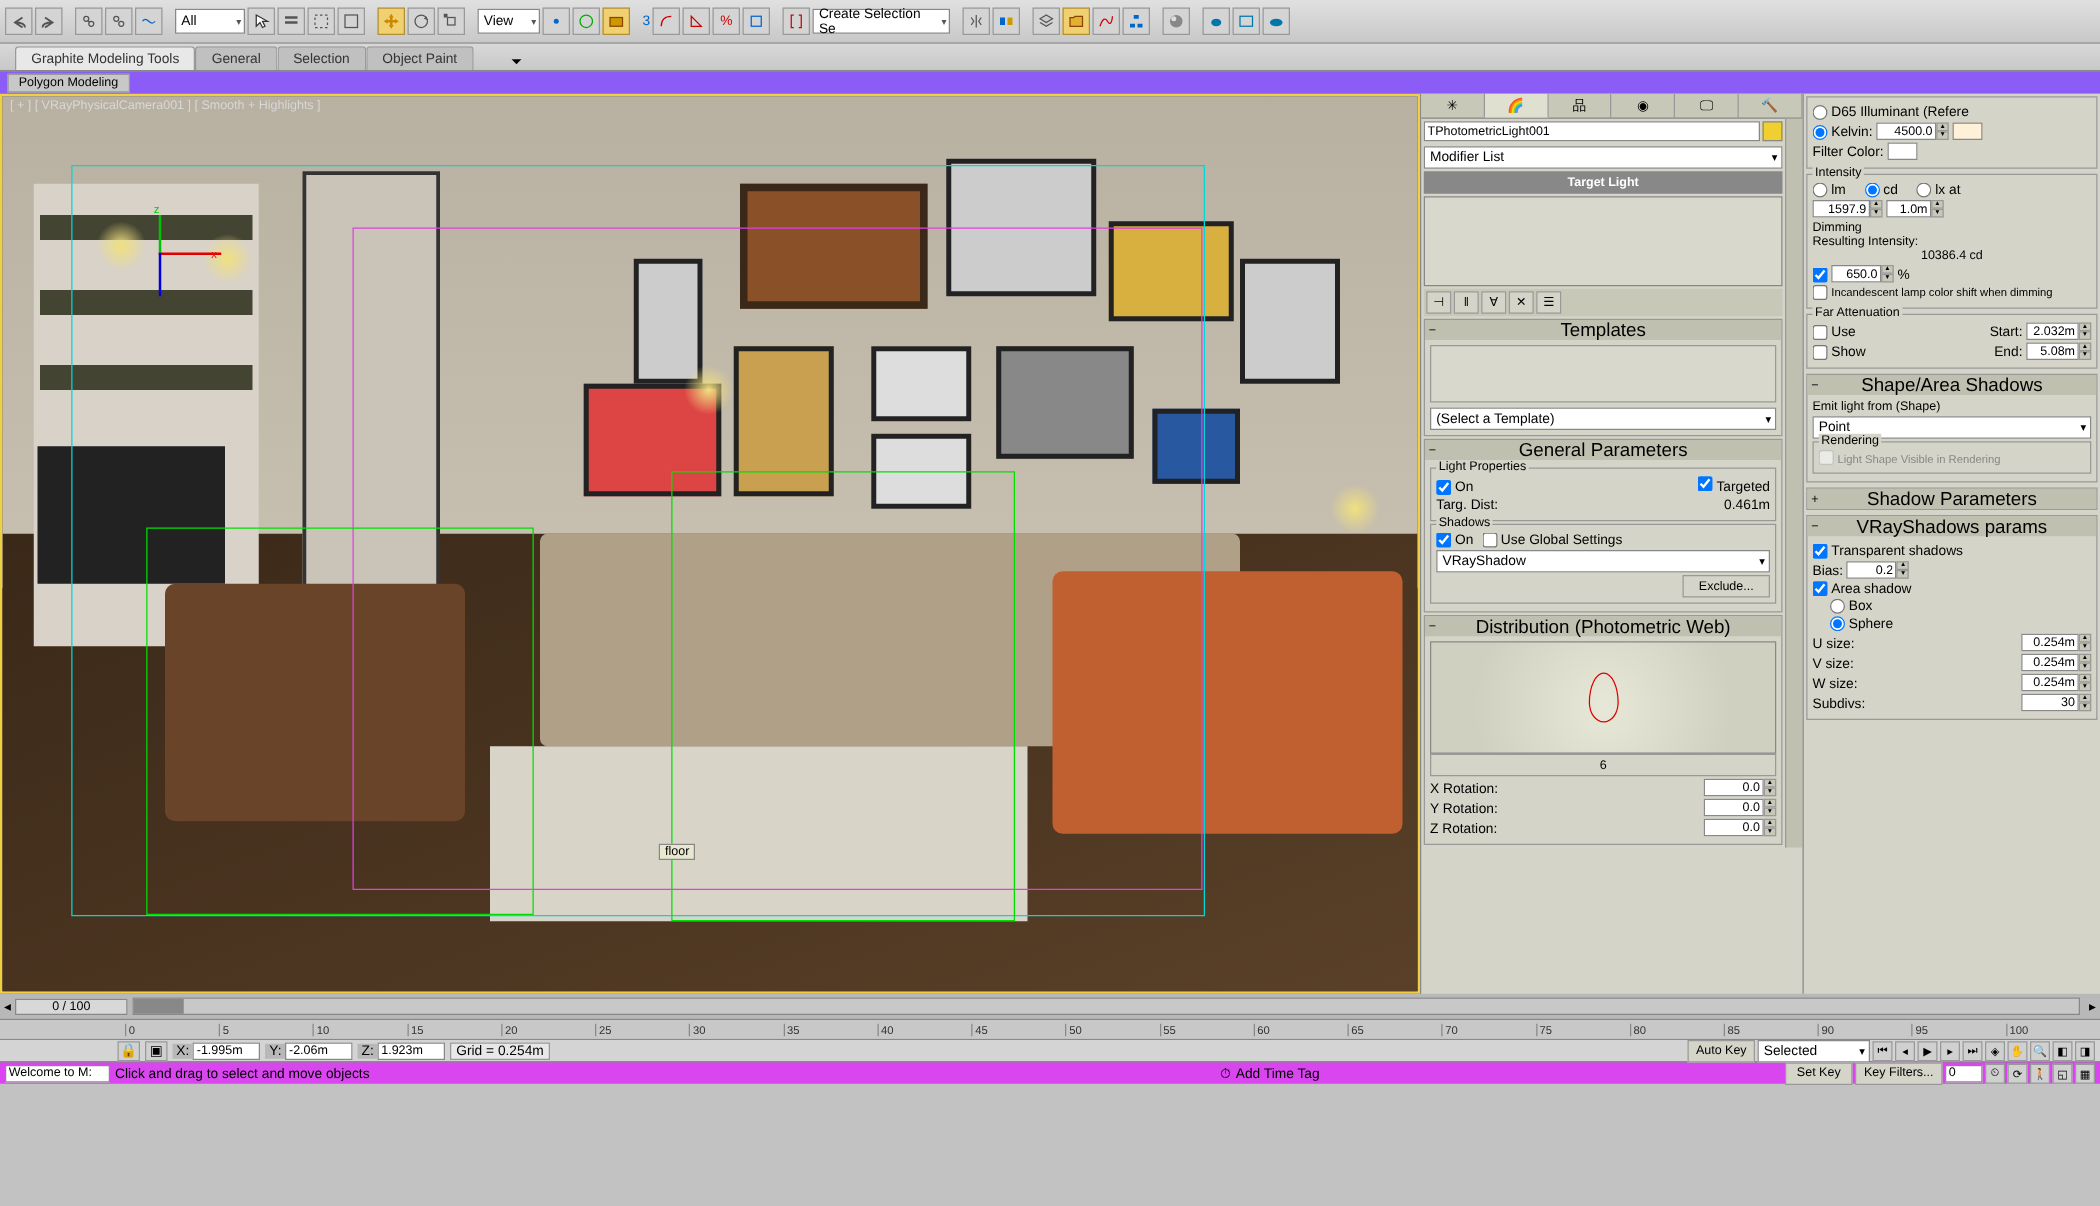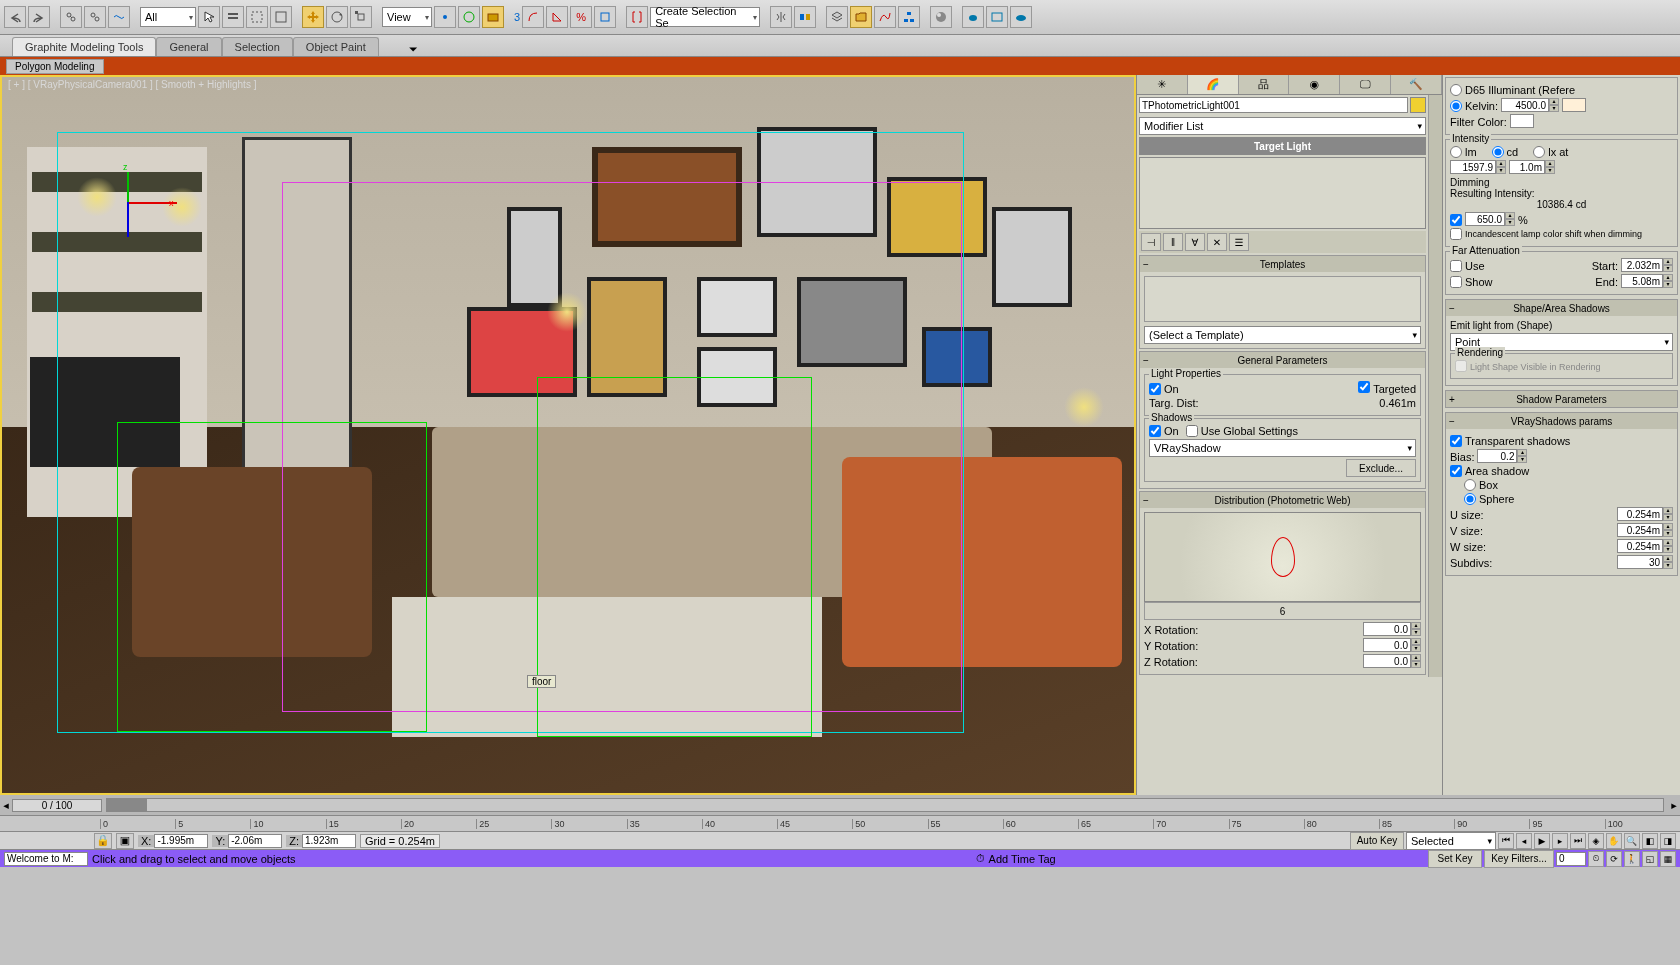--- a/index.html
+++ b/index.html
@@ -6,21 +6,21 @@
 body { background: #c2c2c2; overflow: hidden; width: 1680px; height: 965px; position: relative; }
 .toolbar-main { height: 35px; background: linear-gradient(#e0e0e0,#c8c8c8); border-bottom: 1px solid #888; display: flex; align-items: center; padding: 0 4px; gap: 2px; }
 .toolbar-main .btn { width: 22px; height: 22px; background: #d4d4d4; border: 1px solid #999; display: flex; align-items: center; justify-content: center; cursor: pointer; }
 .toolbar-main .btn.active { background: #f0d070; border-color: #b09030; }
 .toolbar-main .sep { width: 6px; }
 .toolbar-main .dropdown { height: 20px; background: #fff; border: 1px solid #888; padding: 0 14px 0 4px; display: flex; align-items: center; position: relative; }
 .toolbar-main .dropdown::after { content: "▾"; position: absolute; right: 2px; font-size: 8px; color: #555; }
 .tab-row { height: 22px; background: linear-gradient(#d8d8d8,#c8c8c8); display: flex; align-items: flex-end; padding-left: 12px; gap: 0; border-bottom: 1px solid #888; }
 .tab-row .tab { padding: 3px 12px; background: #c0c0c0; border: 1px solid #999; border-bottom: none; border-radius: 3px 3px 0 0; color: #333; cursor: pointer; }
 .tab-row .tab.active { background: #e8e8e8; }
-.sub-tab-row { height: 18px; background: #c2410c; display: flex; align-items: center; padding-left: 6px; }
+.sub-tab-row { height: 18px; background: #8b5cf6; display: flex; align-items: center; padding-left: 6px; }
 .sub-tab { padding: 1px 8px; background: #c8c8c8; border: 1px solid #999; font-size: 10px; }
 .main-area { display: flex; height: 720px; }
 .viewport-wrap { flex: 1; background: #4a4a4a; position: relative; border: 2px solid #f0d040; }
 .viewport-label { position: absolute; top: 2px; left: 6px; color: #d8d8d8; font-size: 10px; z-index: 5; }
 .viewport-img { width: 100%; height: 100%; background: linear-gradient(180deg,#b8b0a0 0%,#c8c0b0 55%,#5a4530 55%,#4a3828 100%); position: relative; overflow: hidden; }
 .safe-frame { position: absolute; border: 1px solid #00d8d8; }
 .sf1 { left: 55px; top: 55px; right: 170px; bottom: 60px; }
 .action-frame { position: absolute; border: 1px solid #e040e0; left: 280px; top: 105px; width: 680px; height: 530px; }
 .green-box { position: absolute; border: 1px solid #00e000; }
 .gb1 { left: 115px; top: 345px; width: 310px; height: 310px; }
@@ -44,21 +44,21 @@
 .panel-select { margin: 2px; height: 18px; background: #fff; border: 1px solid #888; display: flex; align-items: center; padding: 0 4px; position: relative; }
 .panel-select::after { content: "▾"; position: absolute; right: 3px; font-size: 9px; }
 .stack-row { margin: 2px; height: 18px; background: #888; color: #fff; display: flex; align-items: center; justify-content: center; font-weight: bold; font-size: 10px; }
 .stack-area { margin: 2px; height: 72px; background: #d8d8cc; border: 1px solid #888; }
 .stack-icons { margin: 2px; display: flex; gap: 2px; background: #c8c8b8; padding: 2px; }
 .stack-icons .si { width: 20px; height: 18px; background: #d4d4c8; border: 1px solid #999; display: flex; align-items: center; justify-content: center; font-size: 10px; }
 .rollout { margin: 2px; border: 1px solid #999; background: #d4d4c8; }
 .rollout .rh { background: #c0c0b0; height: 16px; display: flex; align-items: center; padding: 0 4px; position: relative; }
 .rollout .rh::before { content: "−"; position: absolute; left: 3px; font-size: 10px; }
 .rollout .rh.plus::before { content: "+"; }
-.rollout .rh .rt { margin: 0 auto; font-size: 10px; }
+.rollout .rh .rt { margin: 0 auto; font-size: 15px; }
 .rollout .rb { padding: 4px; font-size: 10px; }
 .fieldset { border: 1px solid #999; margin: 2px 0; padding: 4px; position: relative; }
 .fieldset .fl { position: absolute; top: -7px; left: 4px; background: #d4d4c8; padding: 0 2px; font-size: 10px; }
 .row { display: flex; align-items: flex-end; gap: 3px; margin: 2px 0; font-size: 10px; }
 .row input[type="checkbox"],.row input[type="radio"] { width: 12px; height: 12px; }
 .spinner { display: inline-flex; align-items: center; }
 .spinner input { width: 48px; height: 14px; border: 1px solid #888; background: #fff; text-align: right; padding: 0 2px; font-size: 10px; }
 .spinner .sb { width: 10px; display: flex; flex-direction: column; }
 .spinner .sb span { height: 7px; background: #c8c8b8; border: 1px solid #999; font-size: 6px; line-height: 5px; text-align: center; cursor: pointer; }
 .wide-btn { width: 100%; height: 18px; background: #d4d4c8; border: 1px solid #999; cursor: pointer; font-size: 10px; }
@@ -69,21 +69,21 @@
 .timeline-area .track { flex: 1; height: 14px; background: #c8c8c8; border: 1px solid #888; position: relative; margin: 0 4px; }
 .timeline-area .thumb { position: absolute; left: 0; width: 40px; height: 12px; background: #888; }
 .ruler { height: 16px; background: #c8c8c8; display: flex; align-items: center; padding-left: 100px; position: relative; border-top: 1px solid #888; }
 .ruler .tick { flex: 1; font-size: 9px; color: #333; border-left: 1px solid #888; padding-left: 2px; }
 .status-row { height: 18px; background: #d4d4d4; display: flex; align-items: center; border-top: 1px solid #888; gap: 4px; padding: 0 4px; font-size: 10px; }
 .status-row .box { background: #e8e8e8; border: 1px solid #999; padding: 0 4px; height: 14px; display: flex; align-items: center; }
 .status-row .coord { display: flex; align-items: center; gap: 0; }
 .status-row .coord span { background: #b8b8b8; padding: 0 3px; }
 .status-row .coord input { width: 54px; height: 14px; border: 1px solid #888; background: #fff; font-size: 10px; text-align: left; padding: 0 2px; }
 .status-row .btn2 { width: 18px; height: 16px; background: #d0d0d0; border: 1px solid #999; display: flex; align-items: center; justify-content: center; cursor: pointer; }
-.status-row2 { height: 18px; background: #8b5cf6; display: flex; align-items: center; border-top: 1px solid #888; gap: 4px; padding: 0 4px; font-size: 10px; }
+.status-row2 { height: 18px; background: #d946ef; display: flex; align-items: center; border-top: 1px solid #888; gap: 4px; padding: 0 4px; font-size: 10px; }
 .status-row2 input { height: 14px; border: 1px solid #888; background: #fff; padding: 0 2px; font-size: 10px; }
 .right-ctrl { display: flex; align-items: center; gap: 2px; }
 .right-ctrl .pb { width: 16px; height: 16px; background: #d0d0d0; border: 1px solid #999; display: flex; align-items: center; justify-content: center; font-size: 9px; cursor: pointer; }
 .color-sw { width: 24px; height: 14px; background: #fff; border: 1px solid #888; }
 svg { width: 14px; height: 14px; }
 </style>
 </head>
 <body>
 
 <div class="toolbar-main">

